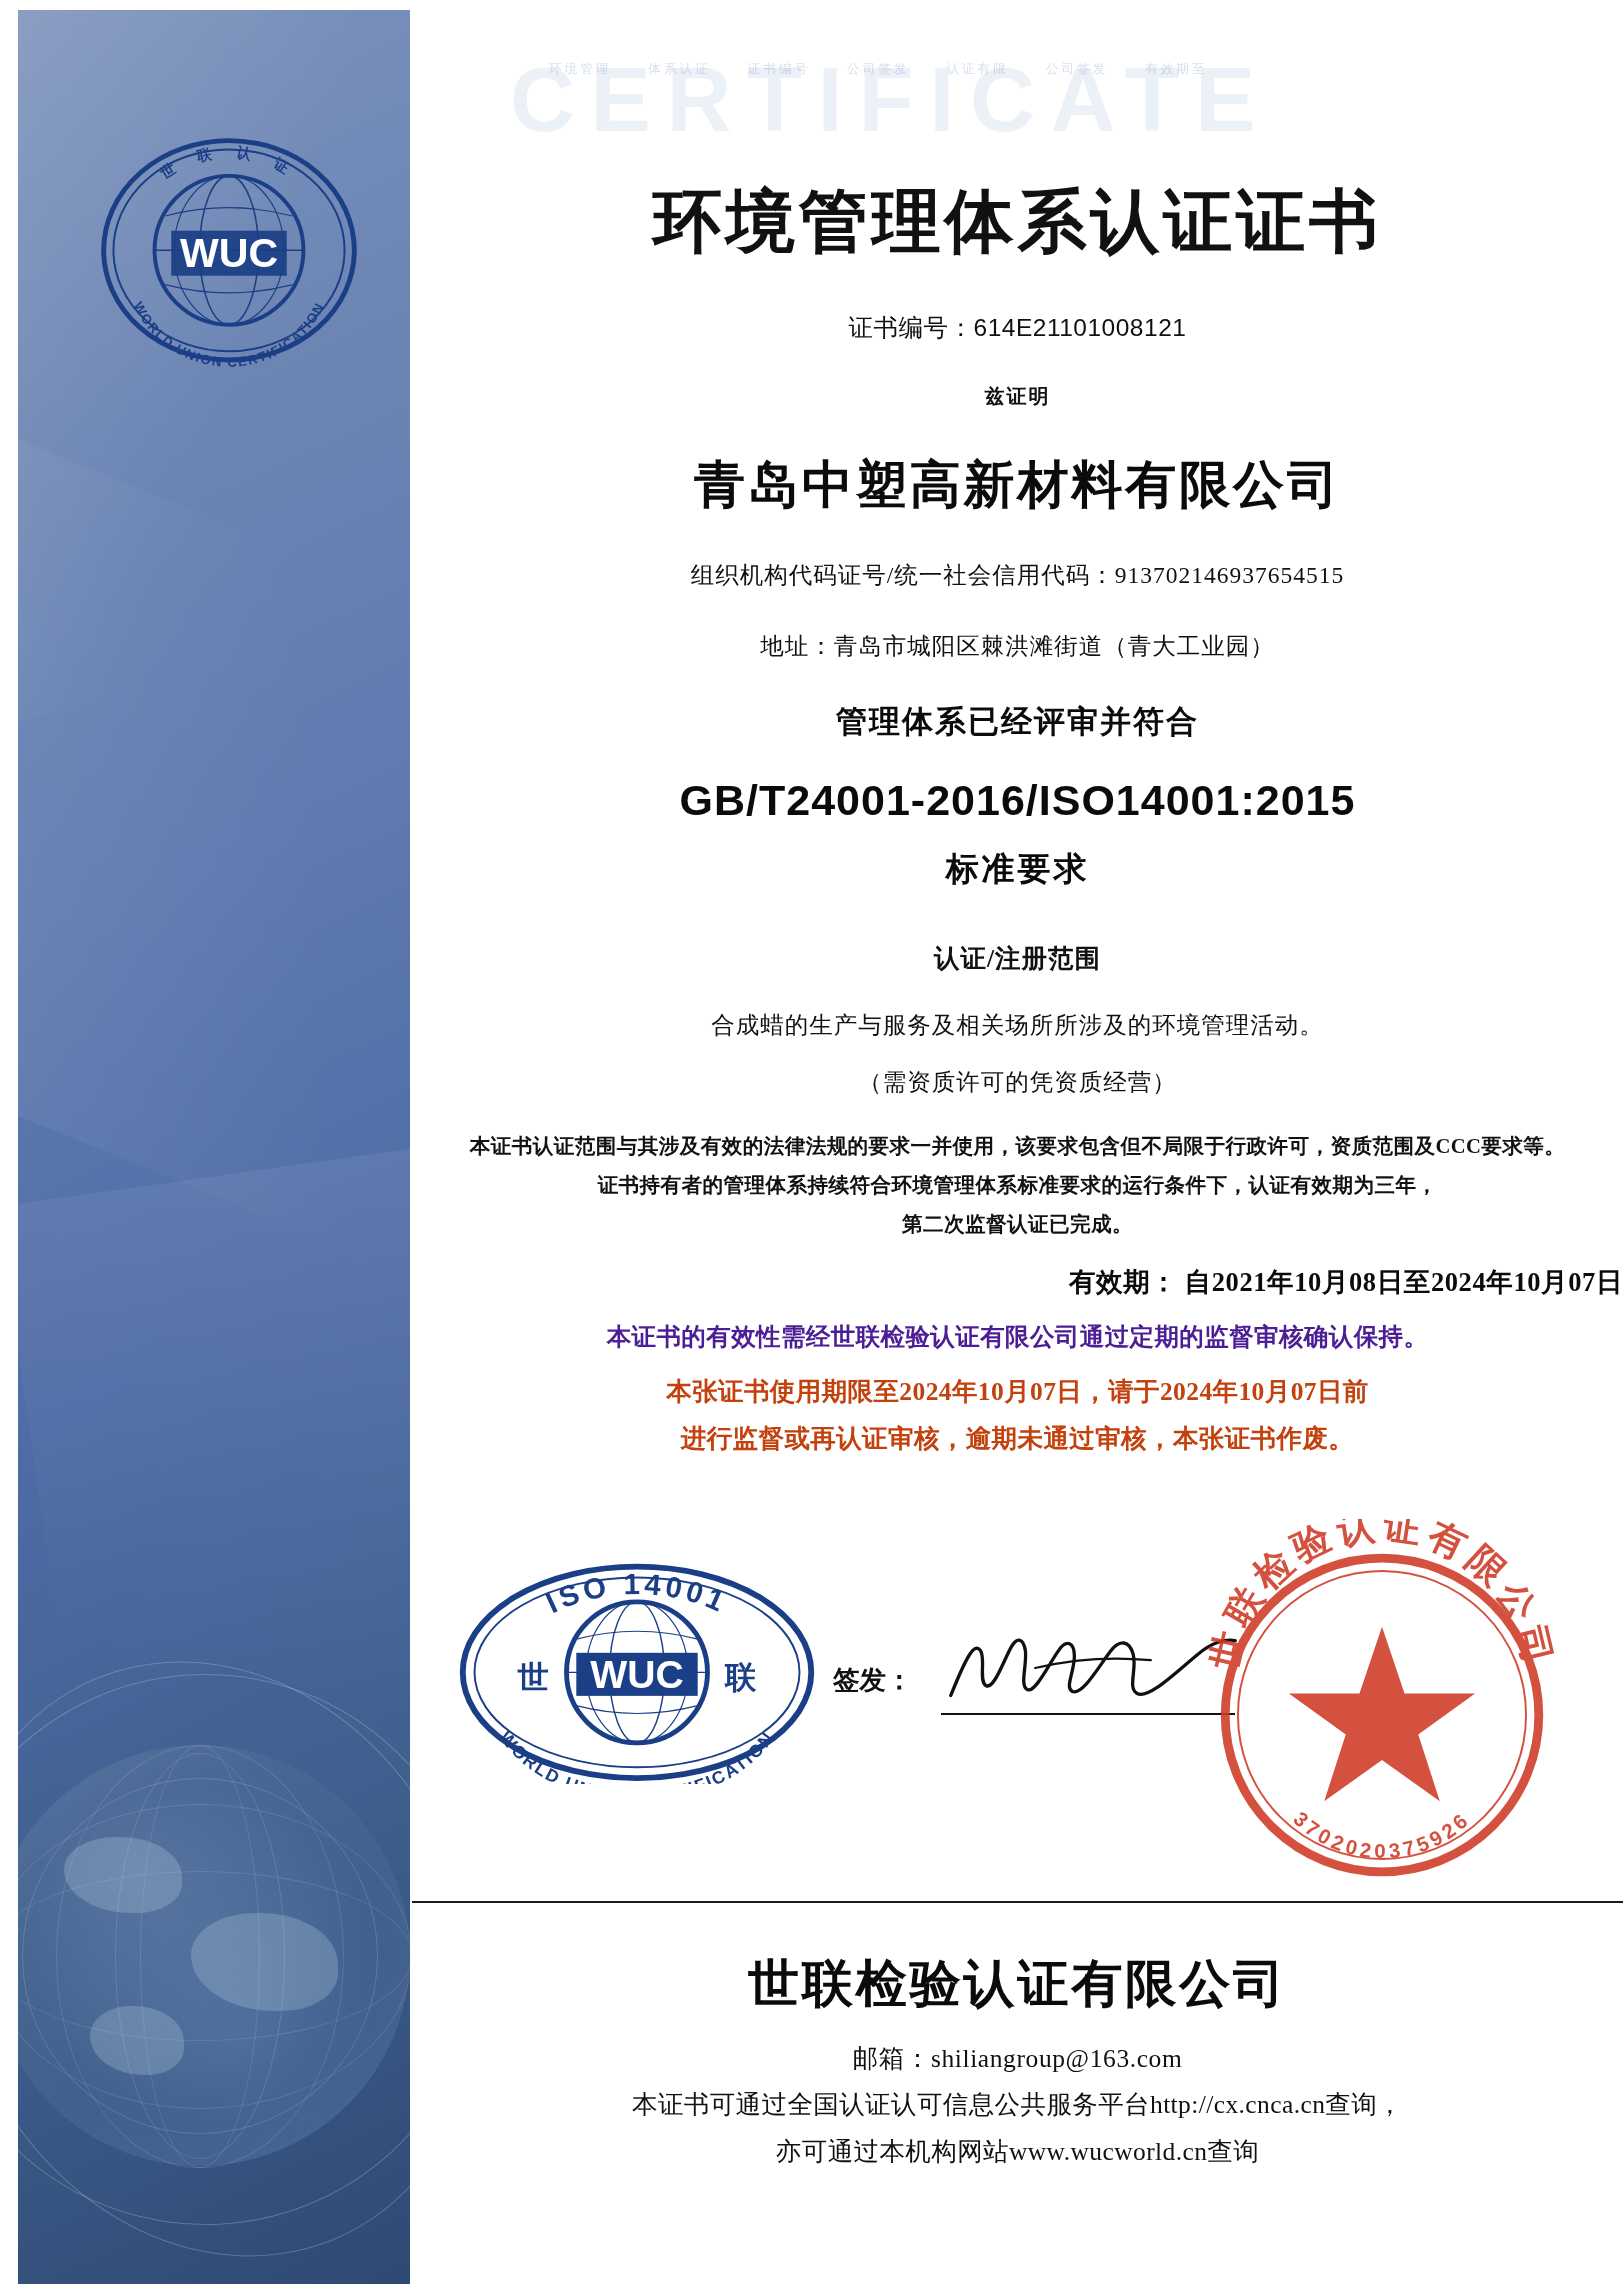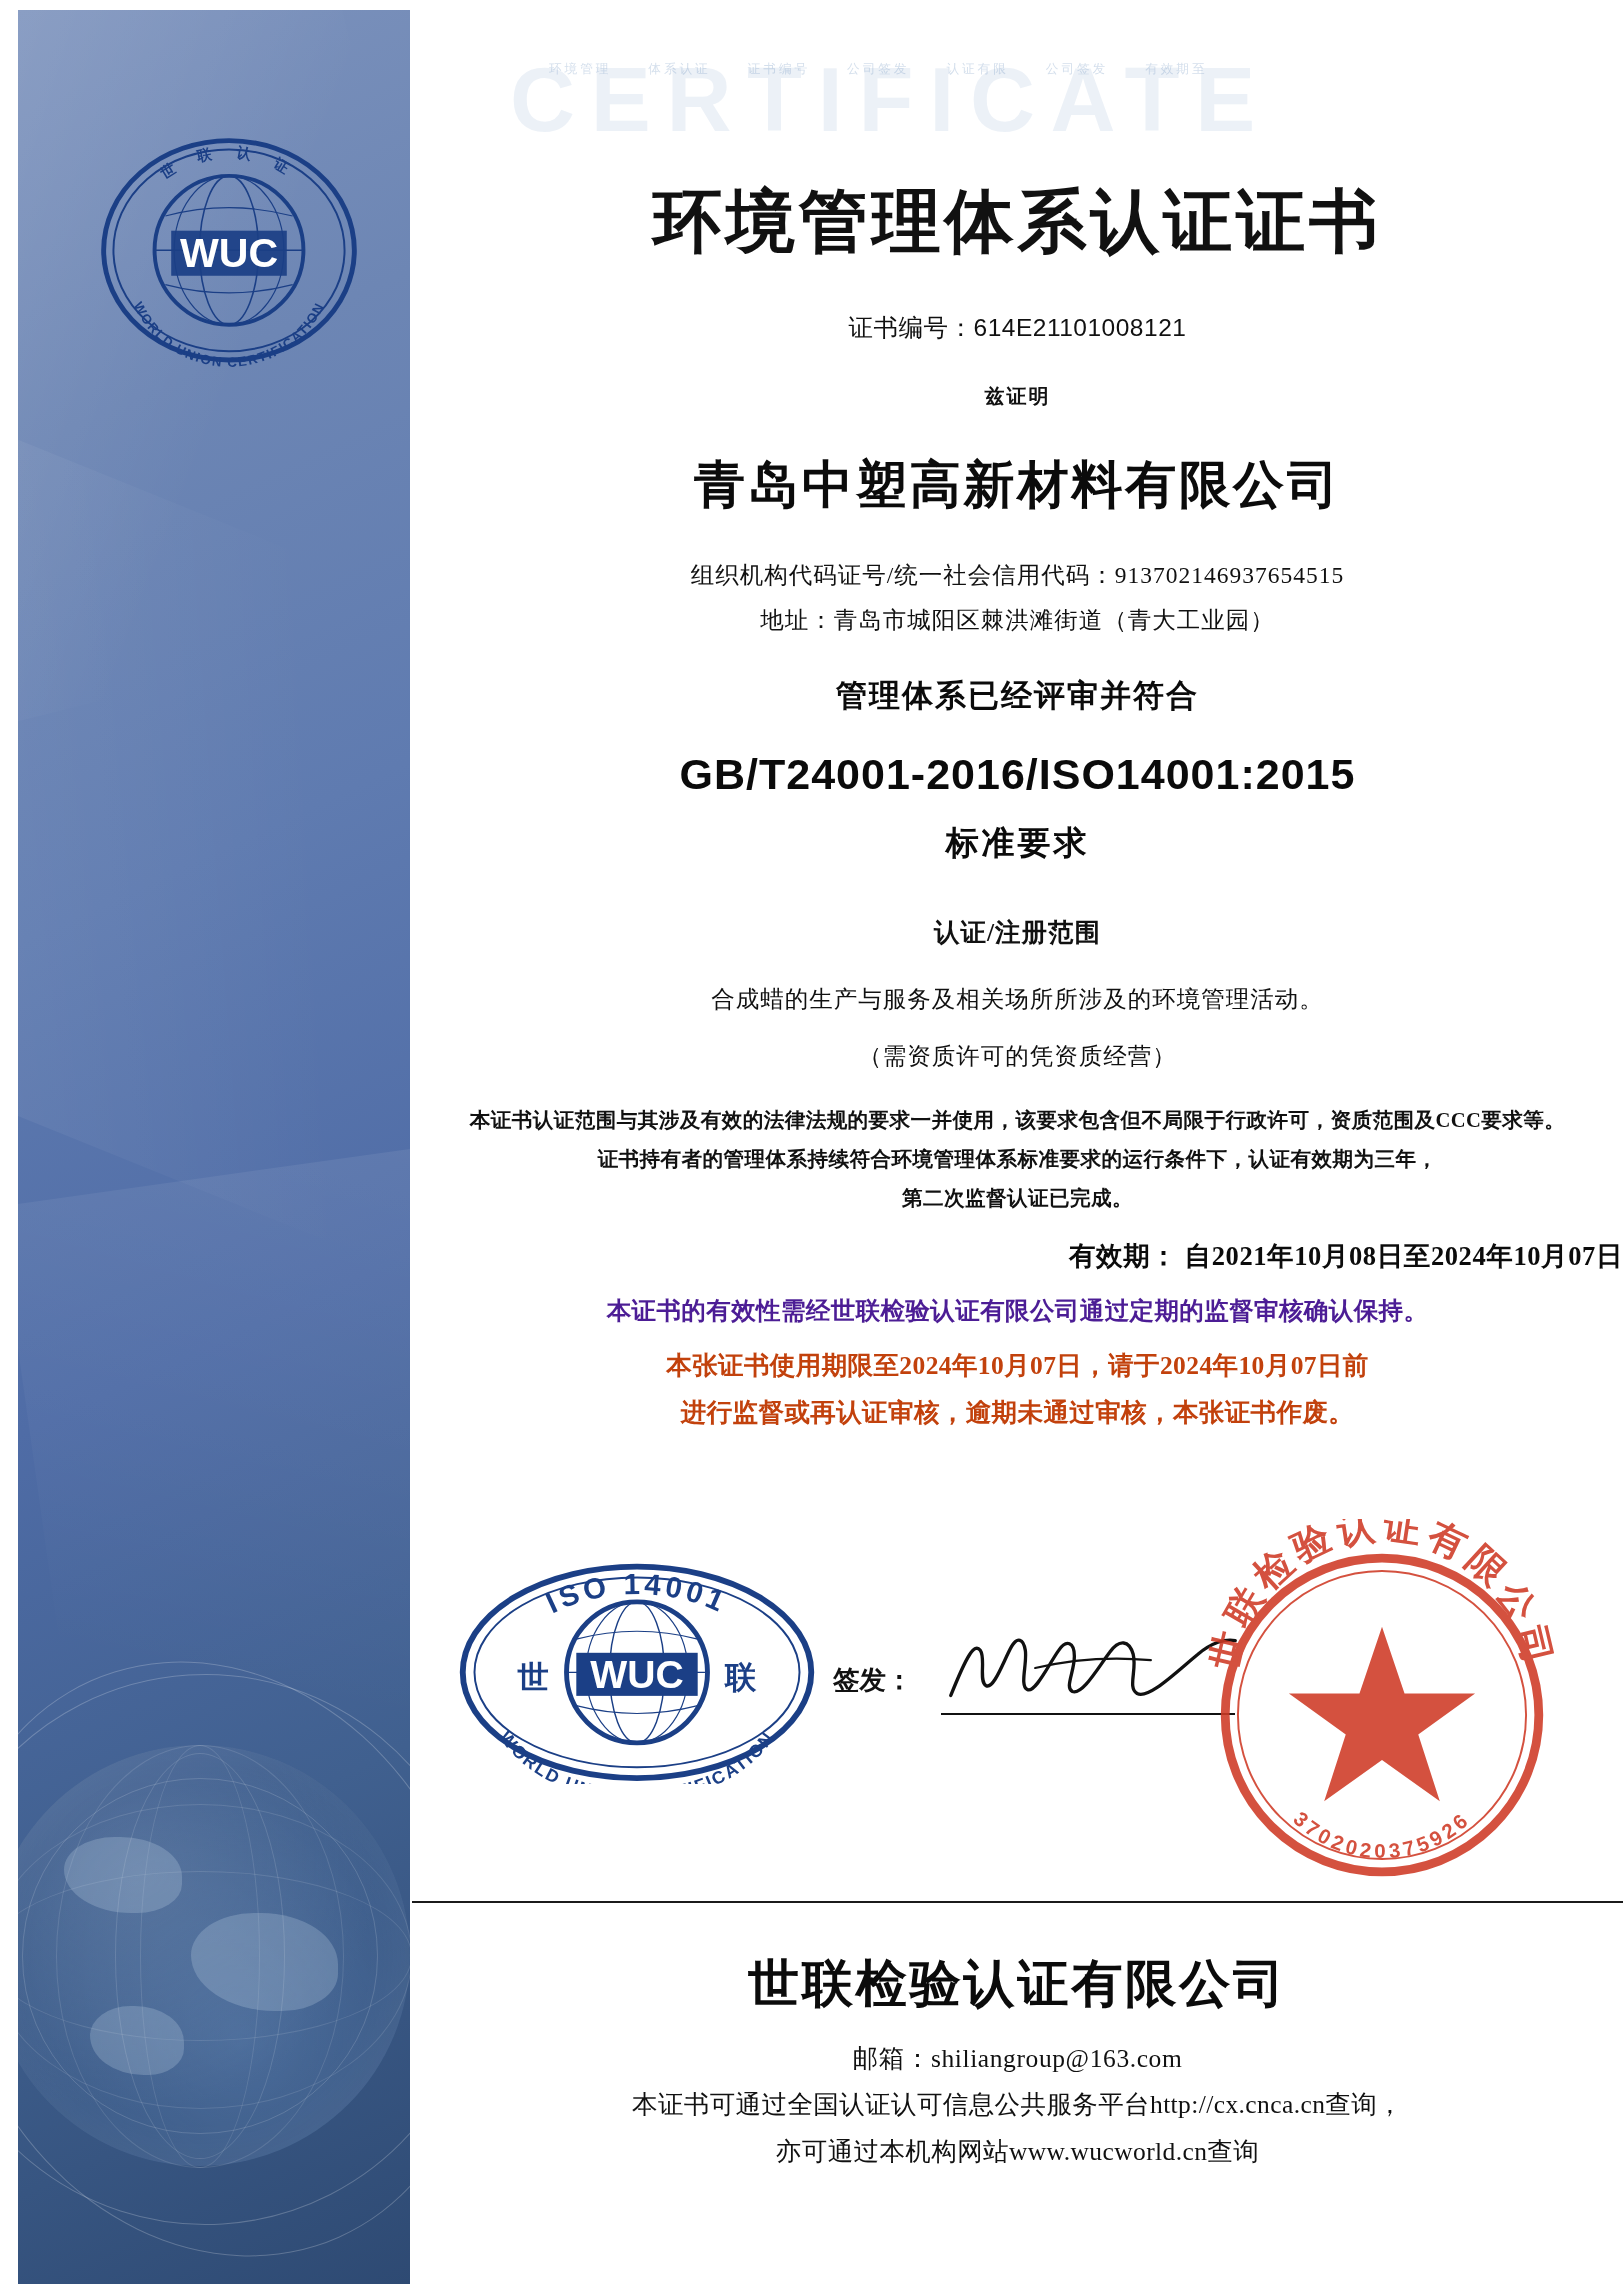--- a/index.html
+++ b/index.html
@@ -181,21 +181,21 @@
   }
 
   .org-code {
     margin-top: 39px;
     font-size: 23.5px;
     color: #111111;
     letter-spacing: 1px;
   }
 
   .address {
-    margin-top: 13px;
+    margin-top: 39px;
     font-size: 23.5px;
     color: #111111;
     letter-spacing: 1px;
   }
 
   .assessed {
     margin-top: 39px;
     font-size: 31px;
     font-weight: bold;
     color: #0b0b0b;

